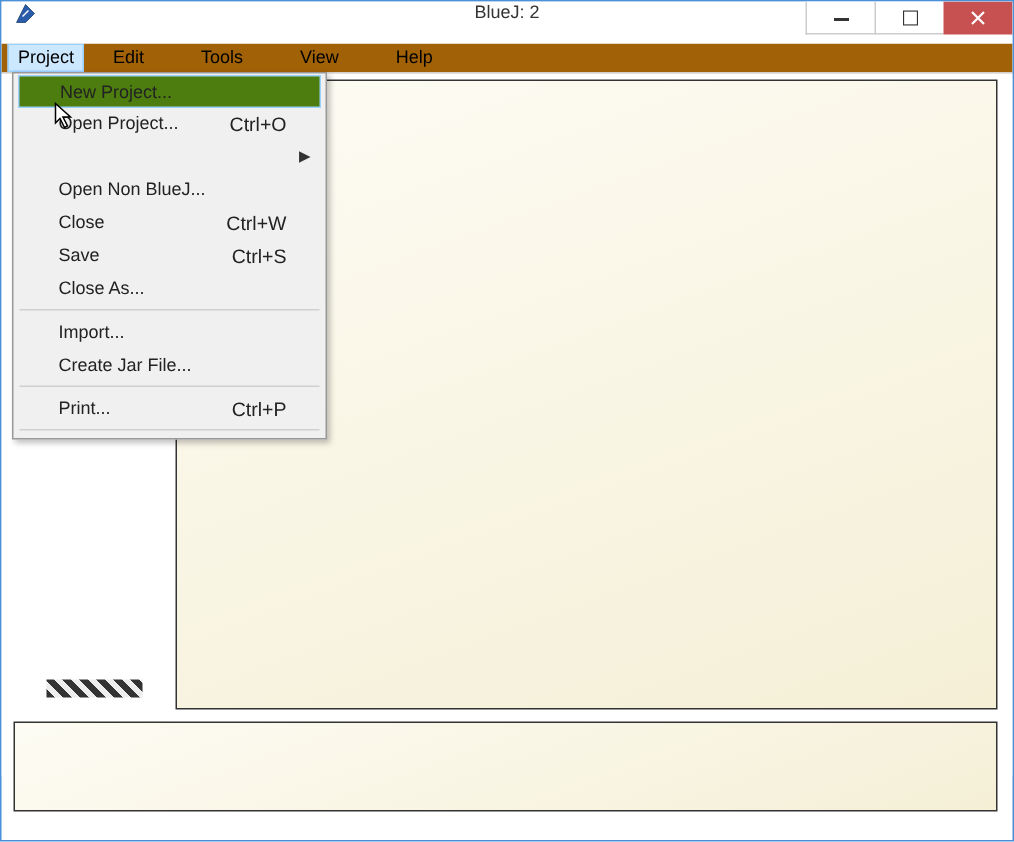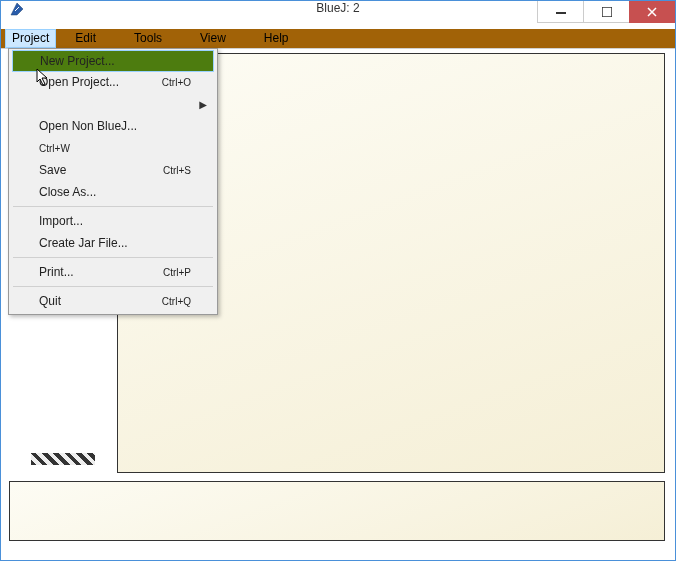--- a/index.html
+++ b/index.html
@@ -26,21 +26,21 @@
   .canvas { position: absolute; left: 116px; top: 4px; right: 10px; height: 420px;
     background: linear-gradient(160deg, #fdfcf4 0%, #f5efd6 100%); border: 1px solid #333; }
   .bottom-panel { position: absolute; left: 8px; right: 10px; top: 432px; height: 60px;
     background: linear-gradient(160deg, #fdfcf4 0%, #f5efd6 100%); border: 1px solid #333; }
   
   .dropdown { position: absolute; left: 8px; top: 48px; width: 210px; background: #f0f0f0;
     border: 1px solid #999; box-shadow: 2px 2px 4px rgba(0,0,0,0.25); z-index: 100; padding: 2px; }
   .dd-item { display: flex; align-items: center; height: 22px; padding: 0 24px 0 28px; cursor: default; position: relative; }
   .dd-item.highlighted { background: #4d7c0f; border: 1px solid #99d1ff; padding: 0 23px 0 27px; height: 22px; margin:-1px 1px;}
   .dd-label { flex: 1; color: #222; }
-  .dd-shortcut { color: #222; font-size: 10px; }
+  .dd-shortcut { color: #222; font-size: 13px; }
   .dd-sep { height: 1px; background: #d0d0d0; margin: 3px 2px; }
   .dd-arrow { position: absolute; right: 8px; font-size: 10px; color: #333; }
   
   .cursor-arrow { position: absolute; left: 36px; top: 68px; z-index: 200; pointer-events: none; }
 </style>
 </head>
 <body>
 
 <div class="titlebar">
   <span class="app-icon">
@@ -93,20 +93,21 @@
       <span class="dd-label">Open Project...</span>
       <span class="dd-shortcut">Ctrl+O</span>
     </div>
     <div class="dd-item">
       <span class="dd-arrow">▶</span>
     </div>
     <div class="dd-item">
       <span class="dd-label">Open Non BlueJ...</span>
     </div>
     <div class="dd-item">
+      <span class="dd-label">Close</span>
       <span class="dd-shortcut">Ctrl+W</span>
     </div>
     <div class="dd-item">
       <span class="dd-label">Save</span>
       <span class="dd-shortcut">Ctrl+S</span>
     </div>
     <div class="dd-item">
       <span class="dd-label">Close As...</span>
     </div>
     <div class="dd-sep"></div>
@@ -115,23 +116,19 @@
     </div>
     <div class="dd-item">
       <span class="dd-label">Create Jar File...</span>
     </div>
     <div class="dd-sep"></div>
     <div class="dd-item">
       <span class="dd-label">Print...</span>
       <span class="dd-shortcut">Ctrl+P</span>
     </div>
     <div class="dd-sep"></div>
-    <div class="dd-item">
-      <span class="dd-label">Quit</span>
-      <span class="dd-shortcut">Ctrl+Q</span>
-    </div>
   </div>
 
 <div class="cursor-arrow">
   <svg width="14" height="18" viewBox="0 0 14 18">
     <path d="M1 1 L1 14 L4 11 L7 17 L9 16 L6 10 L11 10 Z" fill="#fff" stroke="#000" stroke-width="1"></path>
   </svg>
 </div>
 
 </body></html>

